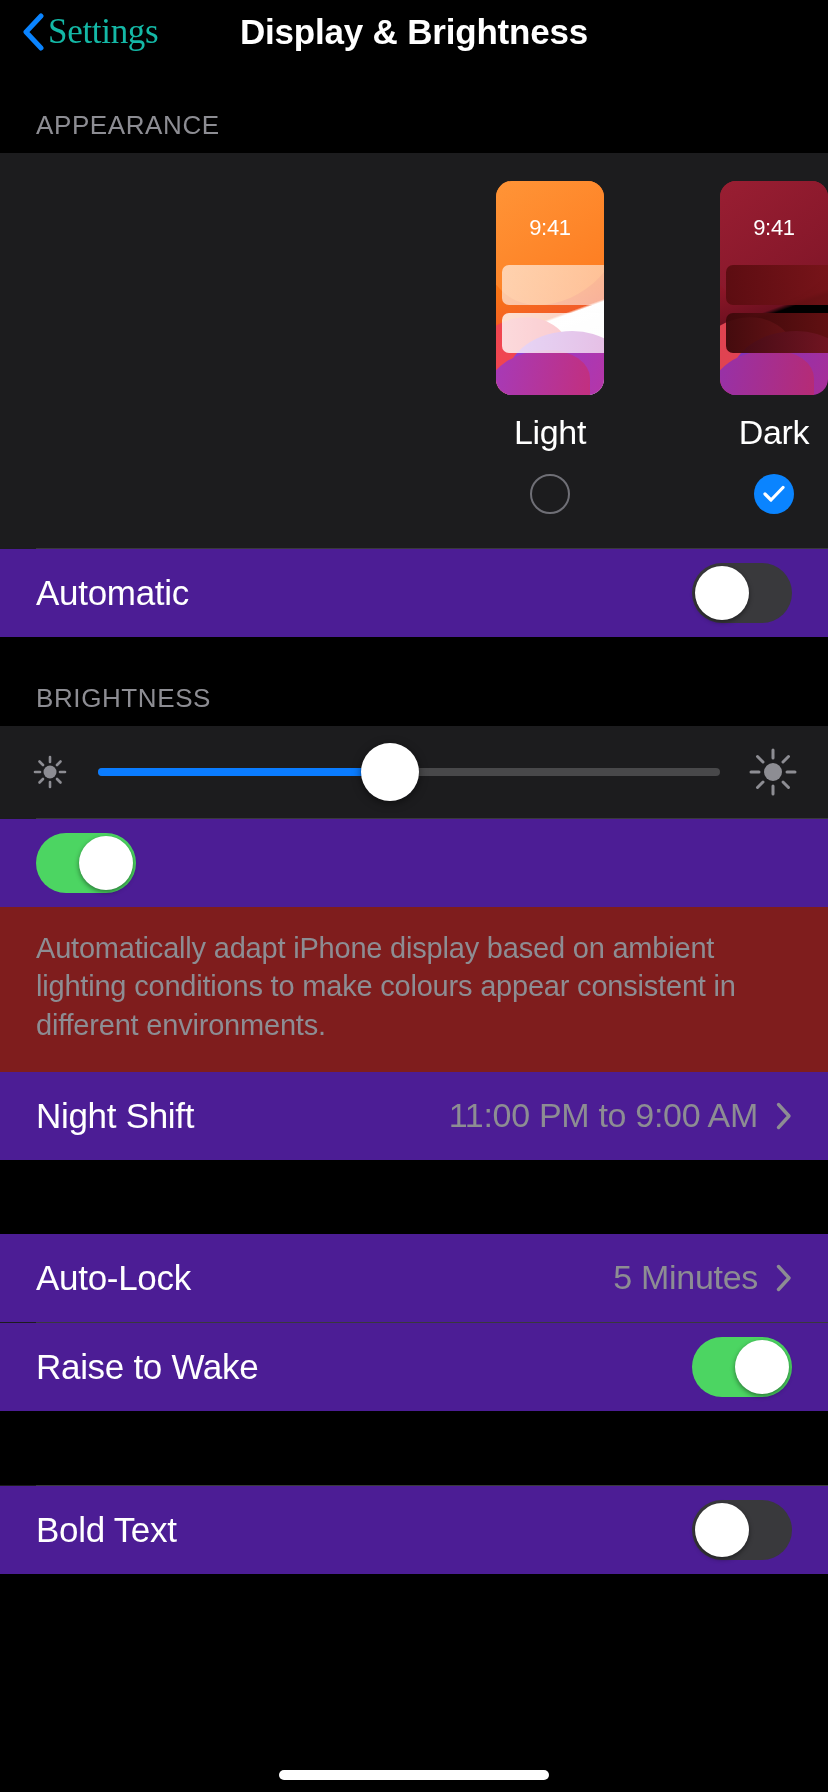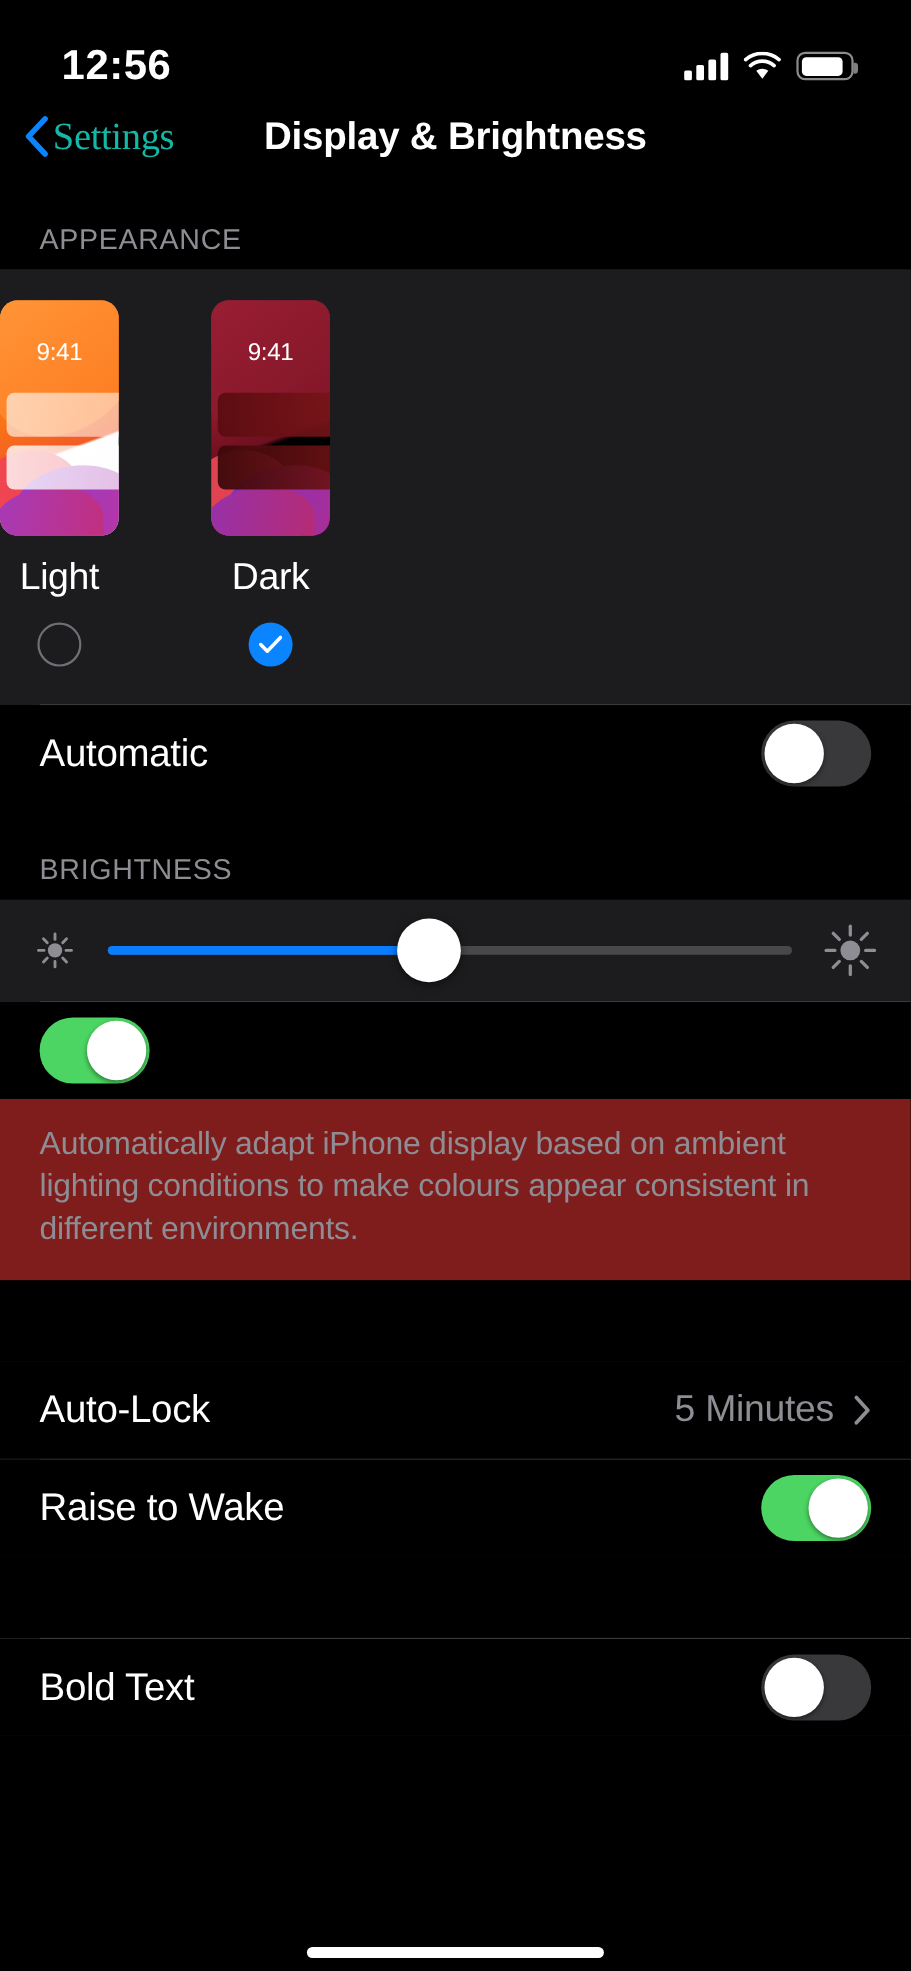--- a/index.html
+++ b/index.html
@@ -44,42 +44,42 @@
 
   
   .section-header {
     font-size:26px; color:#8d8d93; letter-spacing:.6px;
     padding:46px 17px 12px 36px; background:#000;
   }
   .gap { background:#000; }
   .group { background:#1c1c1e; }
   .row {
     position:relative; display:flex; align-items:center; justify-content:space-between;
-    padding:0 36px; height:88px; background:#000000;
+    padding:0 36px; height:88px; background:#4c1d95;
   }
   .row-label { font-size:35px; letter-spacing:-.3px; }
   .row-right { display:flex; align-items:center; gap:18px; }
   .row-value { font-size:34px; color:#8d8d93; letter-spacing:-.3px; }
   .sep { height:1px; background:#39393c; margin-left:36px; }
   .chev { width:16px; height:28px; flex:0 0 auto; }
 
   
   .toggle { width:100px; height:60px; border-radius:30px; position:relative; flex:0 0 auto; }
   .toggle .knob {
     position:absolute; top:3px; width:54px; height:54px; border-radius:50%;
     background:#fff; box-shadow:0 2px 5px rgba(0,0,0,.45);
   }
   .toggle.on  { background:#4cd562; }
   .toggle.on .knob { right:3px; }
   .toggle.off { background:#39393c; }
   .toggle.off .knob { left:3px; }
 
   
   .appearance { background:#1c1c1e; padding:28px 0 0 0; }
-  .themes { display:flex; justify-content:flex-start; gap:84px; }
+  .themes { display:flex; justify-content:flex-end; gap:116px; }
   .theme { display:flex; flex-direction:column; align-items:center; cursor:pointer; }
   .preview {
     width:108px; height:214px; border-radius:16px; overflow:hidden; position:relative;
   }
   .pv-time {
     position:absolute; top:34px; left:0; right:0; text-align:center;
     font-size:22px; font-weight:500; color:#fff; z-index:6; letter-spacing:-.3px;
   }
   
   .wp { position:absolute; inset:0; }
@@ -122,41 +122,20 @@
   .home-bar {
     position:absolute; bottom:12px; left:50%; transform:translateX(-50%);
     width:270px; height:10px; border-radius:6px; background:#fff; z-index:30;
   }
 </style>
 </head>
 <body>
 
 <div class="phone">
 
-  <div class="statusbar">
-    <div class="sb-time">12:56</div>
-    <div class="sb-right">
-      <div class="bars">
-          <i></i>
-          <i></i>
-          <i></i>
-          <i></i>
-        </div>
-      <div class="wifi">
-        <svg width="34" height="26" viewBox="0 0 34 26">
-          <path d="M17 24.5 L11.5 17.3 a9 9 0 0 1 11 0 Z" fill="#fff"></path>
-          <path d="M6.3 12.6 a16.5 16.5 0 0 1 21.4 0" stroke="#fff" stroke-width="3.4" fill="none" stroke-linecap="round"></path>
-          <path d="M1.8 7.2 a23.5 23.5 0 0 1 30.4 0" stroke="#fff" stroke-width="3.4" fill="none" stroke-linecap="round"></path>
-        </svg>
-      </div>
-      <div class="batt">
-          <div class="fill"></div>
-        </div>
-    </div>
-  </div>
 
   <div class="navbar">
     <div class="back">
       <svg class="chev-back" viewBox="0 0 22 38">
         <path d="M19 3 L4 19 L19 35" stroke="#0a84ff" stroke-width="5" fill="none" stroke-linecap="round" stroke-linejoin="round"></path>
       </svg>
       <span class="back-label">Settings</span>
     </div>
     <div class="nav-title">Display &amp; Brightness</div>
   </div>
@@ -264,20 +243,31 @@
 
     <div class="row">
       <div class="toggle on">
           <div class="knob"></div>
         </div>
     </div>
   </div>
 
   <div class="footer-note">Automatically adapt iPhone display based on ambient lighting conditions to make colours appear consistent in different environments.</div>
 
+  <div class="group">
+    <div class="row">
+      <span class="row-label">Night Shift</span>
+      <div class="row-right">
+        <span class="row-value">11:00 PM to 9:00 AM</span>
+        <svg class="chev" viewBox="0 0 16 28">
+          <path d="M2.5 2.5 L13 14 L2.5 25.5" stroke="#8d8d93" stroke-width="3.4" fill="none" stroke-linecap="round" stroke-linejoin="round"></path>
+        </svg>
+      </div>
+    </div>
+  </div>
 
   <div class="gap" style="height:74px;"></div>
 
   <div class="group">
     <div class="row">
       <span class="row-label">Auto-Lock</span>
       <div class="row-right">
         <span class="row-value">5 Minutes</span>
         <svg class="chev" viewBox="0 0 16 28">
           <path d="M2.5 2.5 L13 14 L2.5 25.5" stroke="#8d8d93" stroke-width="3.4" fill="none" stroke-linecap="round" stroke-linejoin="round"></path>

